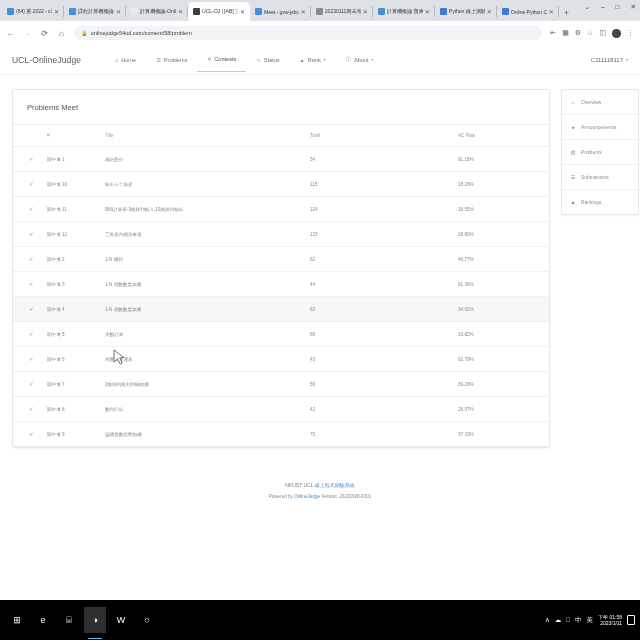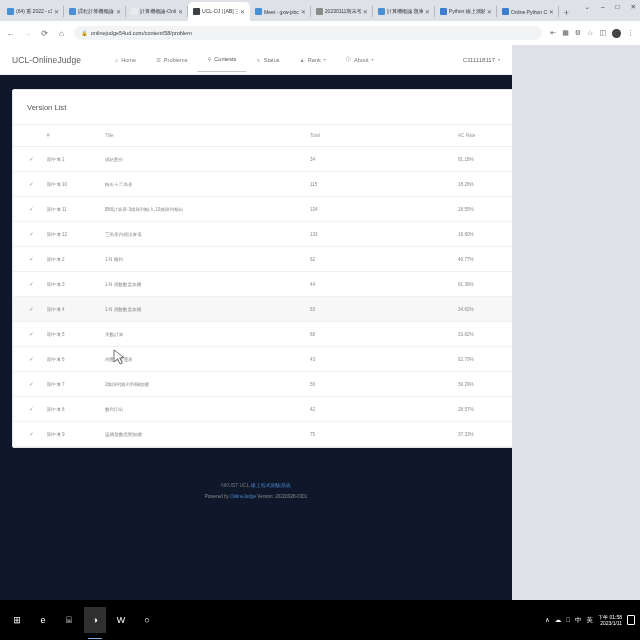--- a/index.html
+++ b/index.html
@@ -61,21 +61,21 @@
   .lock { font-size: 5.5px; color: #5f6368; }
   .url-right { display: flex; align-items: center; gap: 6px; }
   .url-right span { font-size: 7px; color: #5f6368; }
   .avatar-chip {
     width: 9px; height: 9px; border-radius: 50%;
     background: #3c4043; color: #fff; font-size: 5px;
     display: flex; align-items: center; justify-content: center;
   }
 
   
-  .page { width: 512px; height: 555px; background: #0f172a; overflow: hidden; }
+  .page { width: 640px; height: 555px; background: #ffffff; overflow: hidden; }
 
   .site-header {
     height: 30px; background: #fff; border-bottom: 1px solid #eceeef;
     display: flex; align-items: center; padding: 0 12px;
   }
   .brand { font-size: 8.5px; color: #5a5a5a; font-weight: 400; letter-spacing: .1px; }
   .mainnav { display: flex; align-items: center; margin-left: 24px; gap: 0; }
   .navitem {
     display: flex; align-items: center; gap: 3px;
     font-size: 5.6px; color: #777; padding: 9px 10px;
@@ -273,21 +273,21 @@
         </div>
       <div class="user-area">
         <span>C111118117</span>
         <span class="caret">▾</span>
       </div>
     </div>
 
     <div class="body-wrap">
 
       <div class="card problems-card">
-        <div class="card-title">Version List</div>
+        <div class="card-title">Problems Meet</div>
         <div class="card-sep"></div>
         <table>
           <thead>
             <tr>
               <th class="c-chk"></th>
               <th class="c-num">#</th>
               <th class="c-title">Title</th>
               <th class="c-total">Total</th>
               <th class="c-rate">AC Rate</th>
             </tr>

